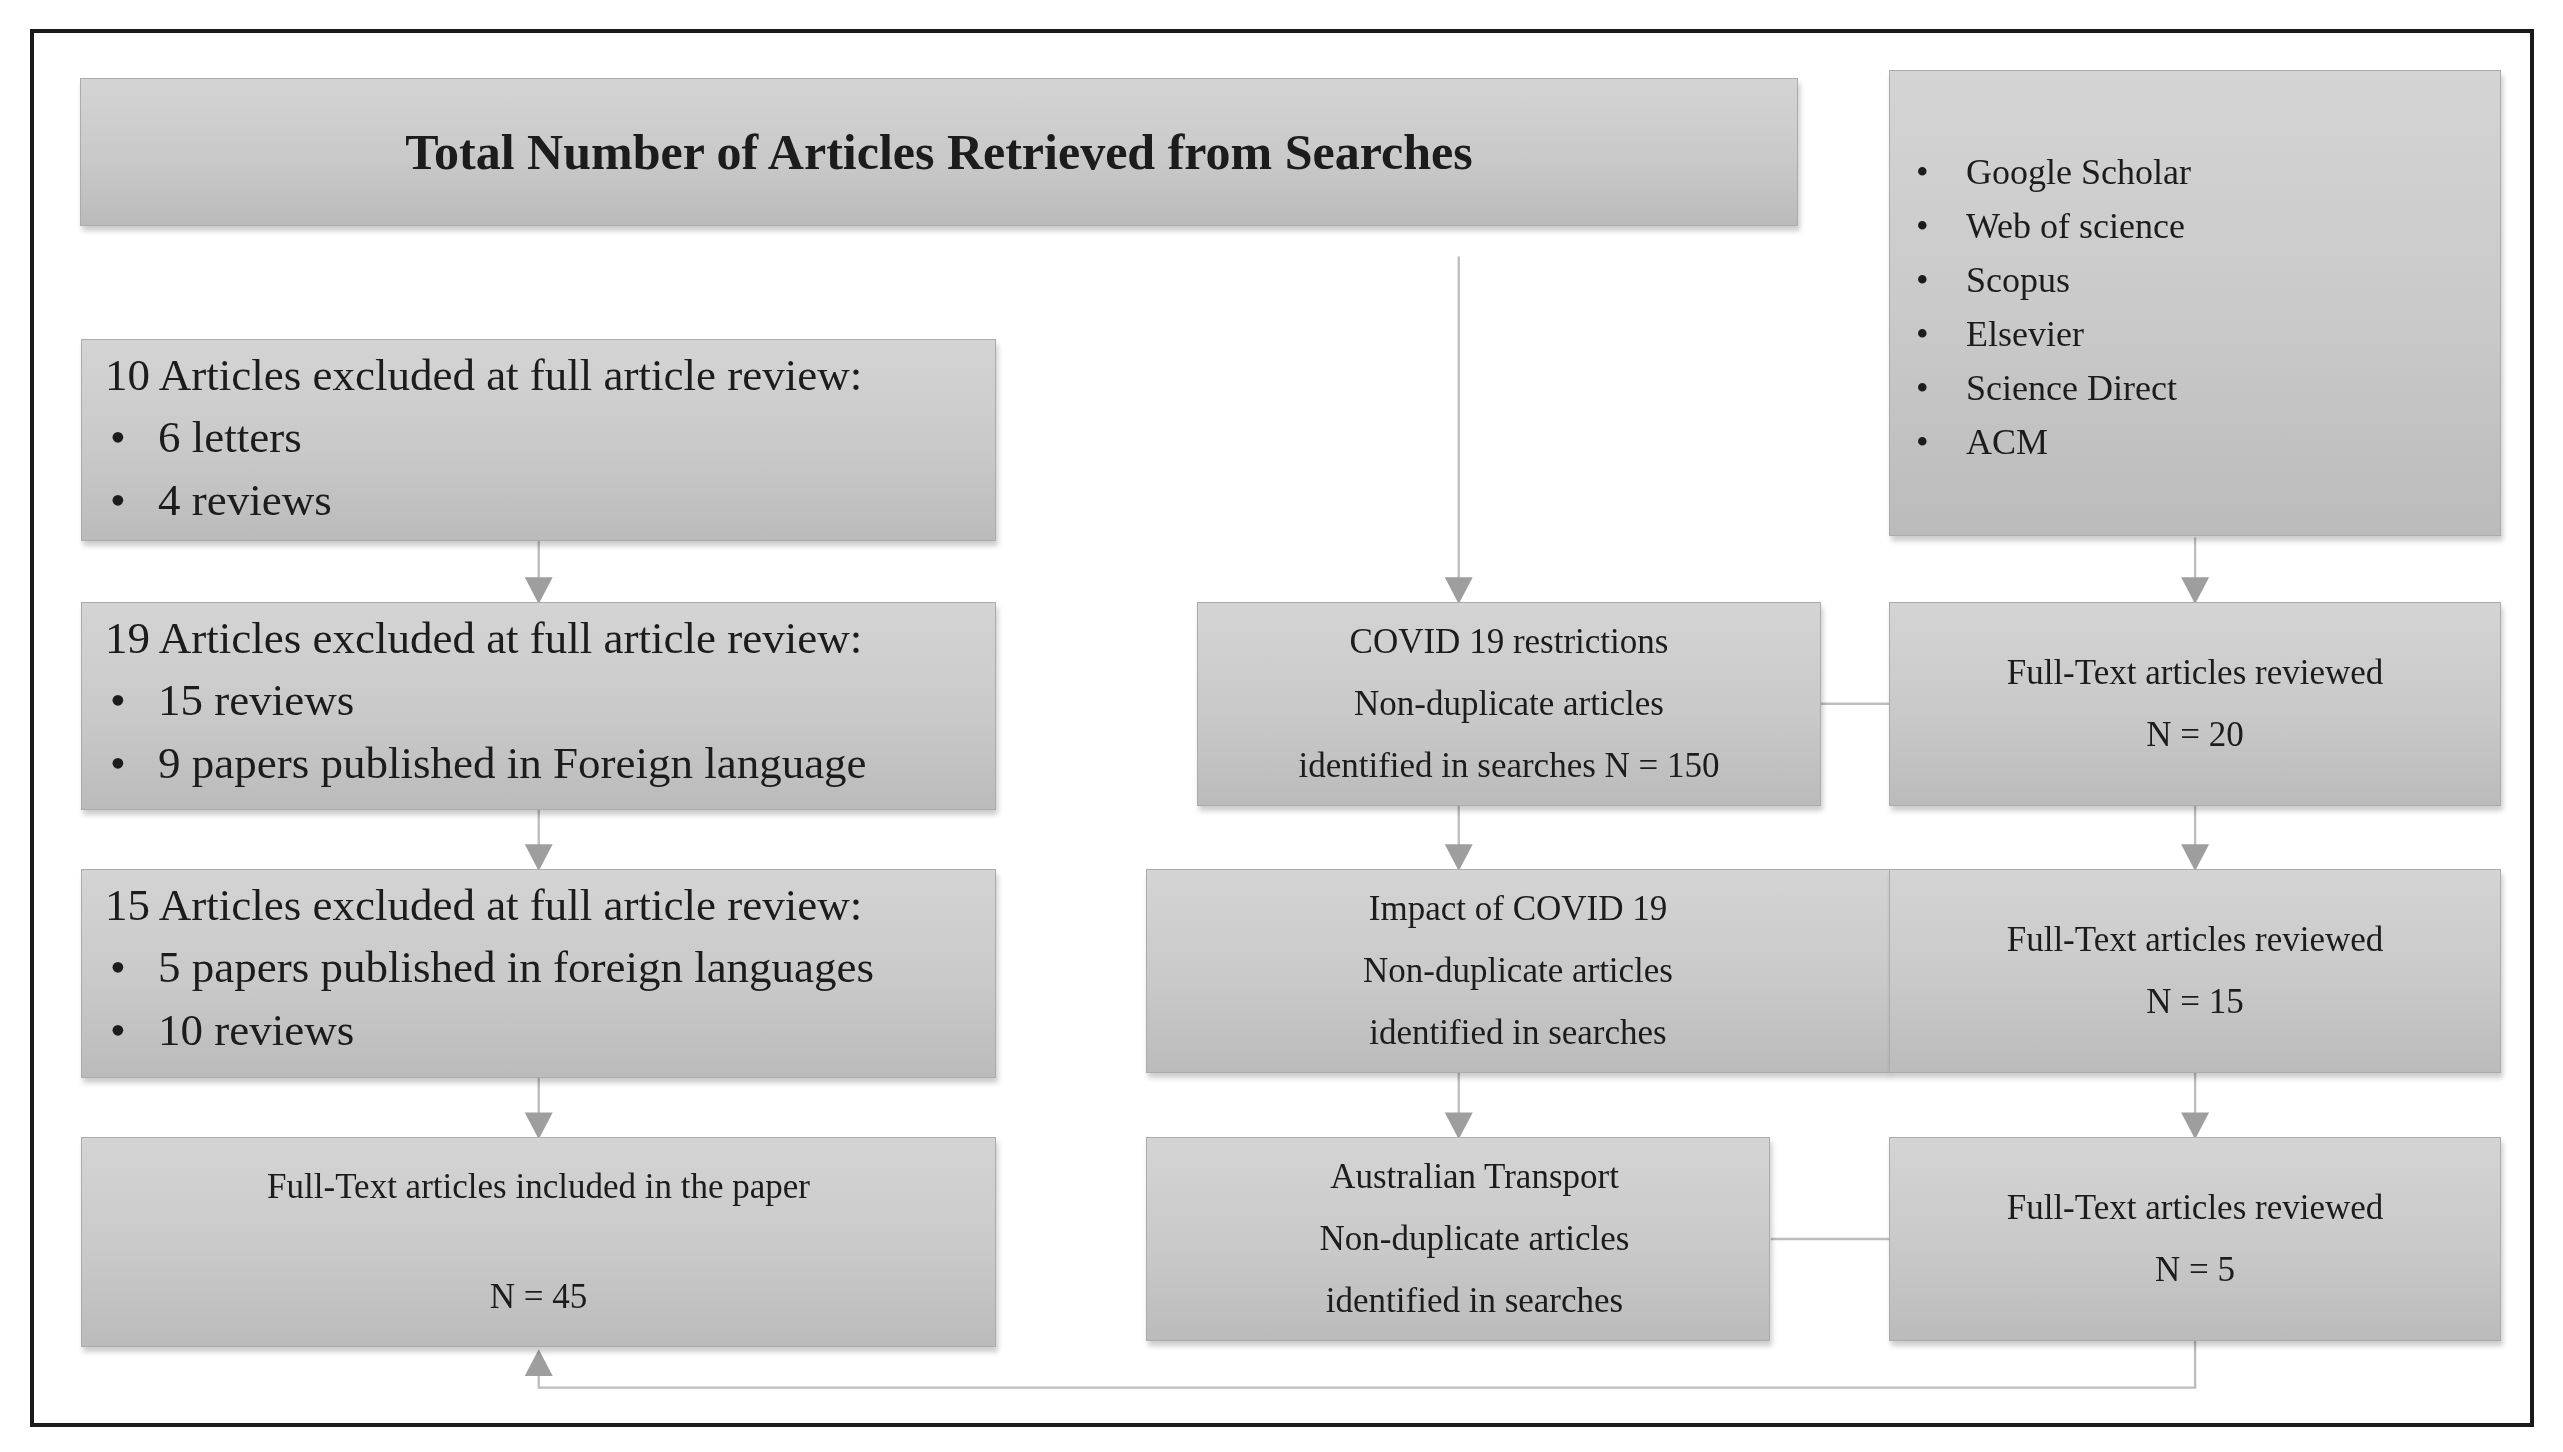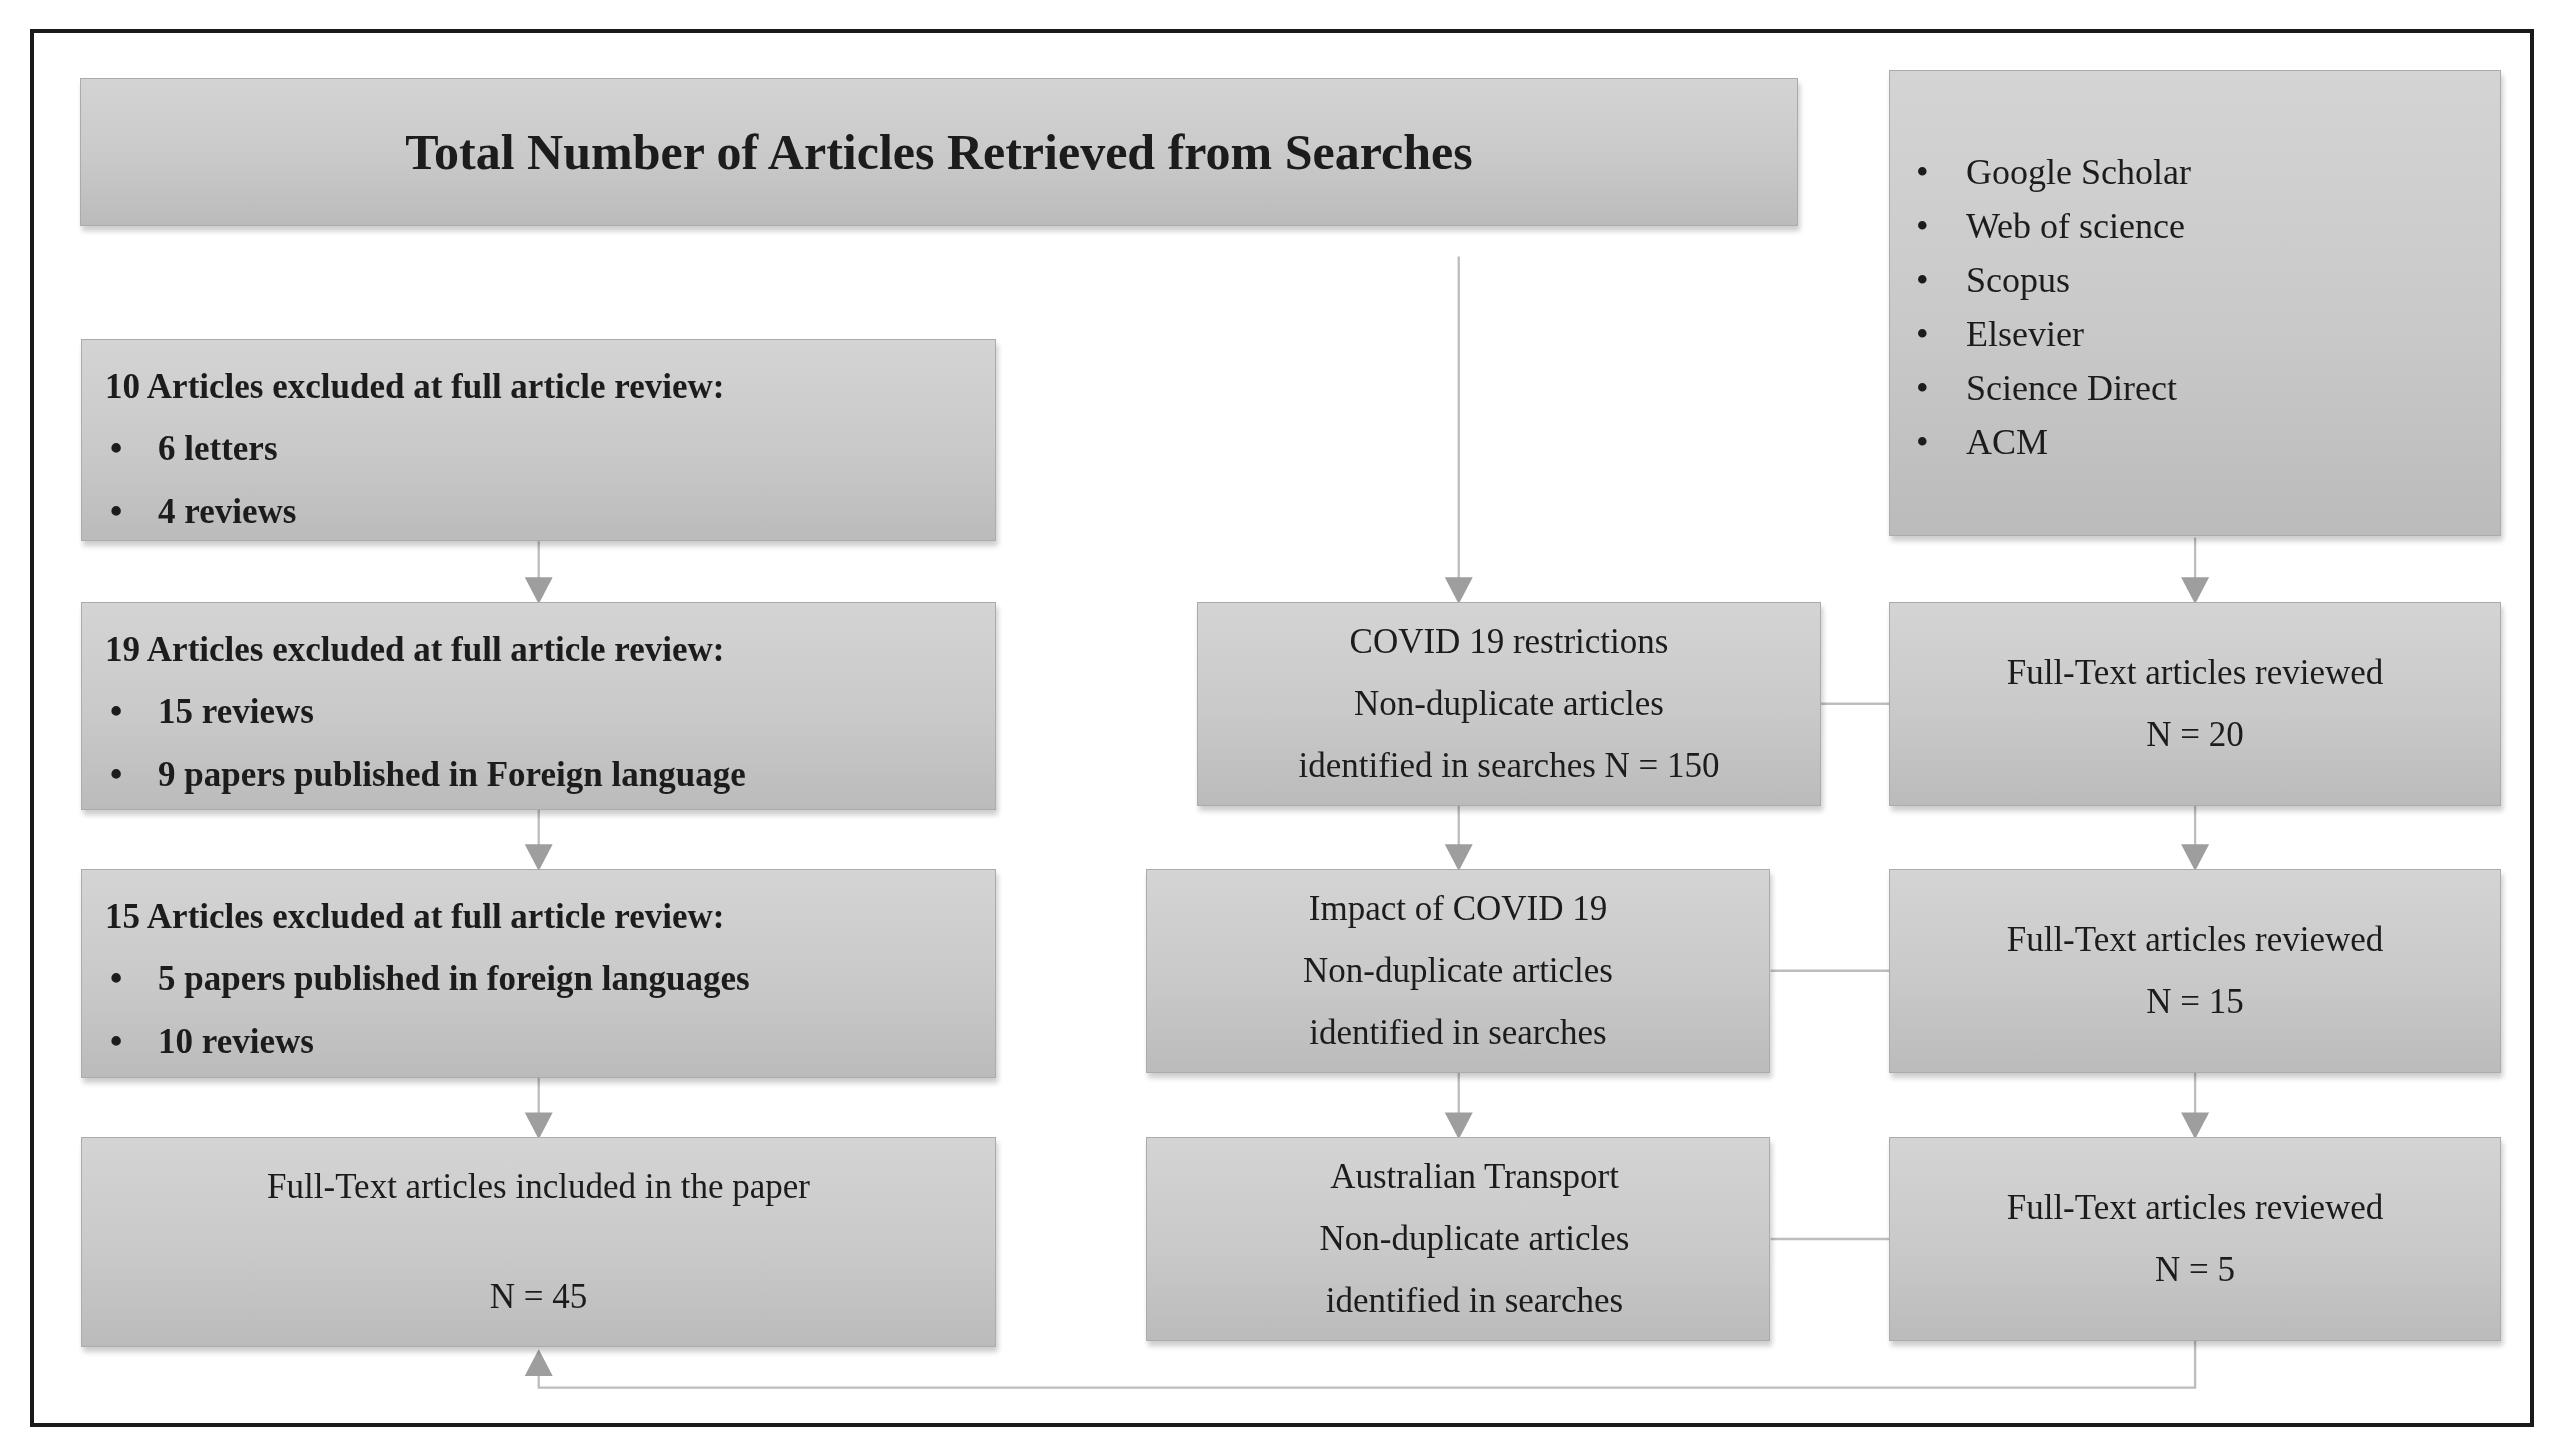--- a/index.html
+++ b/index.html
@@ -32,35 +32,35 @@
     font-weight: bold; font-size: 50px; margin-top: 16px;
   }
   #box-sources {
     left: 1889px; top: 70px; width: 612px; height: 466px;
     display: flex; flex-direction: column; justify-content: center;
     font-size: 36px; padding-top: 8.2px;
   }
   .src-item { display: flex; line-height: 54px; }
   .src-marker { flex: 0 0 76px; padding-left: 26px; box-sizing: border-box; }
 
-  .excl-box { font-size: 35px; padding-top: 16px; font-weight: bold; }
+  .excl-box { font-size: 45px; padding-top: 5px; }
   #box-l1 { left: 81px; top: 339px;  width: 915px; height: 202px; }
   #box-l2 { left: 81px; top: 602px; width: 915px; height: 208px; }
   #box-l3 { left: 81px; top: 869px; width: 915px; height: 209px; }
   #box-l4 { left: 81px; top: 1137px; width: 915px; height: 210px; gap: 48px; }
   .excl-heading { padding-left: 23px; line-height: 61px; }
   .bul { display: flex; line-height: 63px; }
   .bul-marker { flex: 0 0 76px; padding-left: 28px; box-sizing: border-box; }
 
   .center-box {
     display: flex; flex-direction: column; align-items: center; justify-content: center;
     text-align: center; font-size: 35px; line-height: 62px;
   }
   #box-m1 { left: 1197px; top: 602px; width: 624px; height: 204px; }
-  #box-m2 { left: 1146px; top: 869px; width: 624px; height: 204px; }
+  #box-m2 { left: 1146px; top: 869px; width: 744px; height: 204px; }
   #box-m3 { left: 1146px; top: 1137px; width: 624px; height: 204px; padding-left: 33px; }
   #box-r1 { left: 1889px; top: 602px; width: 612px; height: 204px; }
   #box-r2 { left: 1889px; top: 869px; width: 612px; height: 204px; }
   #box-r3 { left: 1889px; top: 1137px; width: 612px; height: 204px; }
 
   .connectors { position: absolute; left: 0; top: 0; width: 2563px; height: 1453px; }
   .connectors path.line { stroke: #bdbdbd; stroke-width: 4; fill: none; }
   .connectors polygon.head { fill: #9e9e9e; stroke: none; }
 </style>
 </head>

